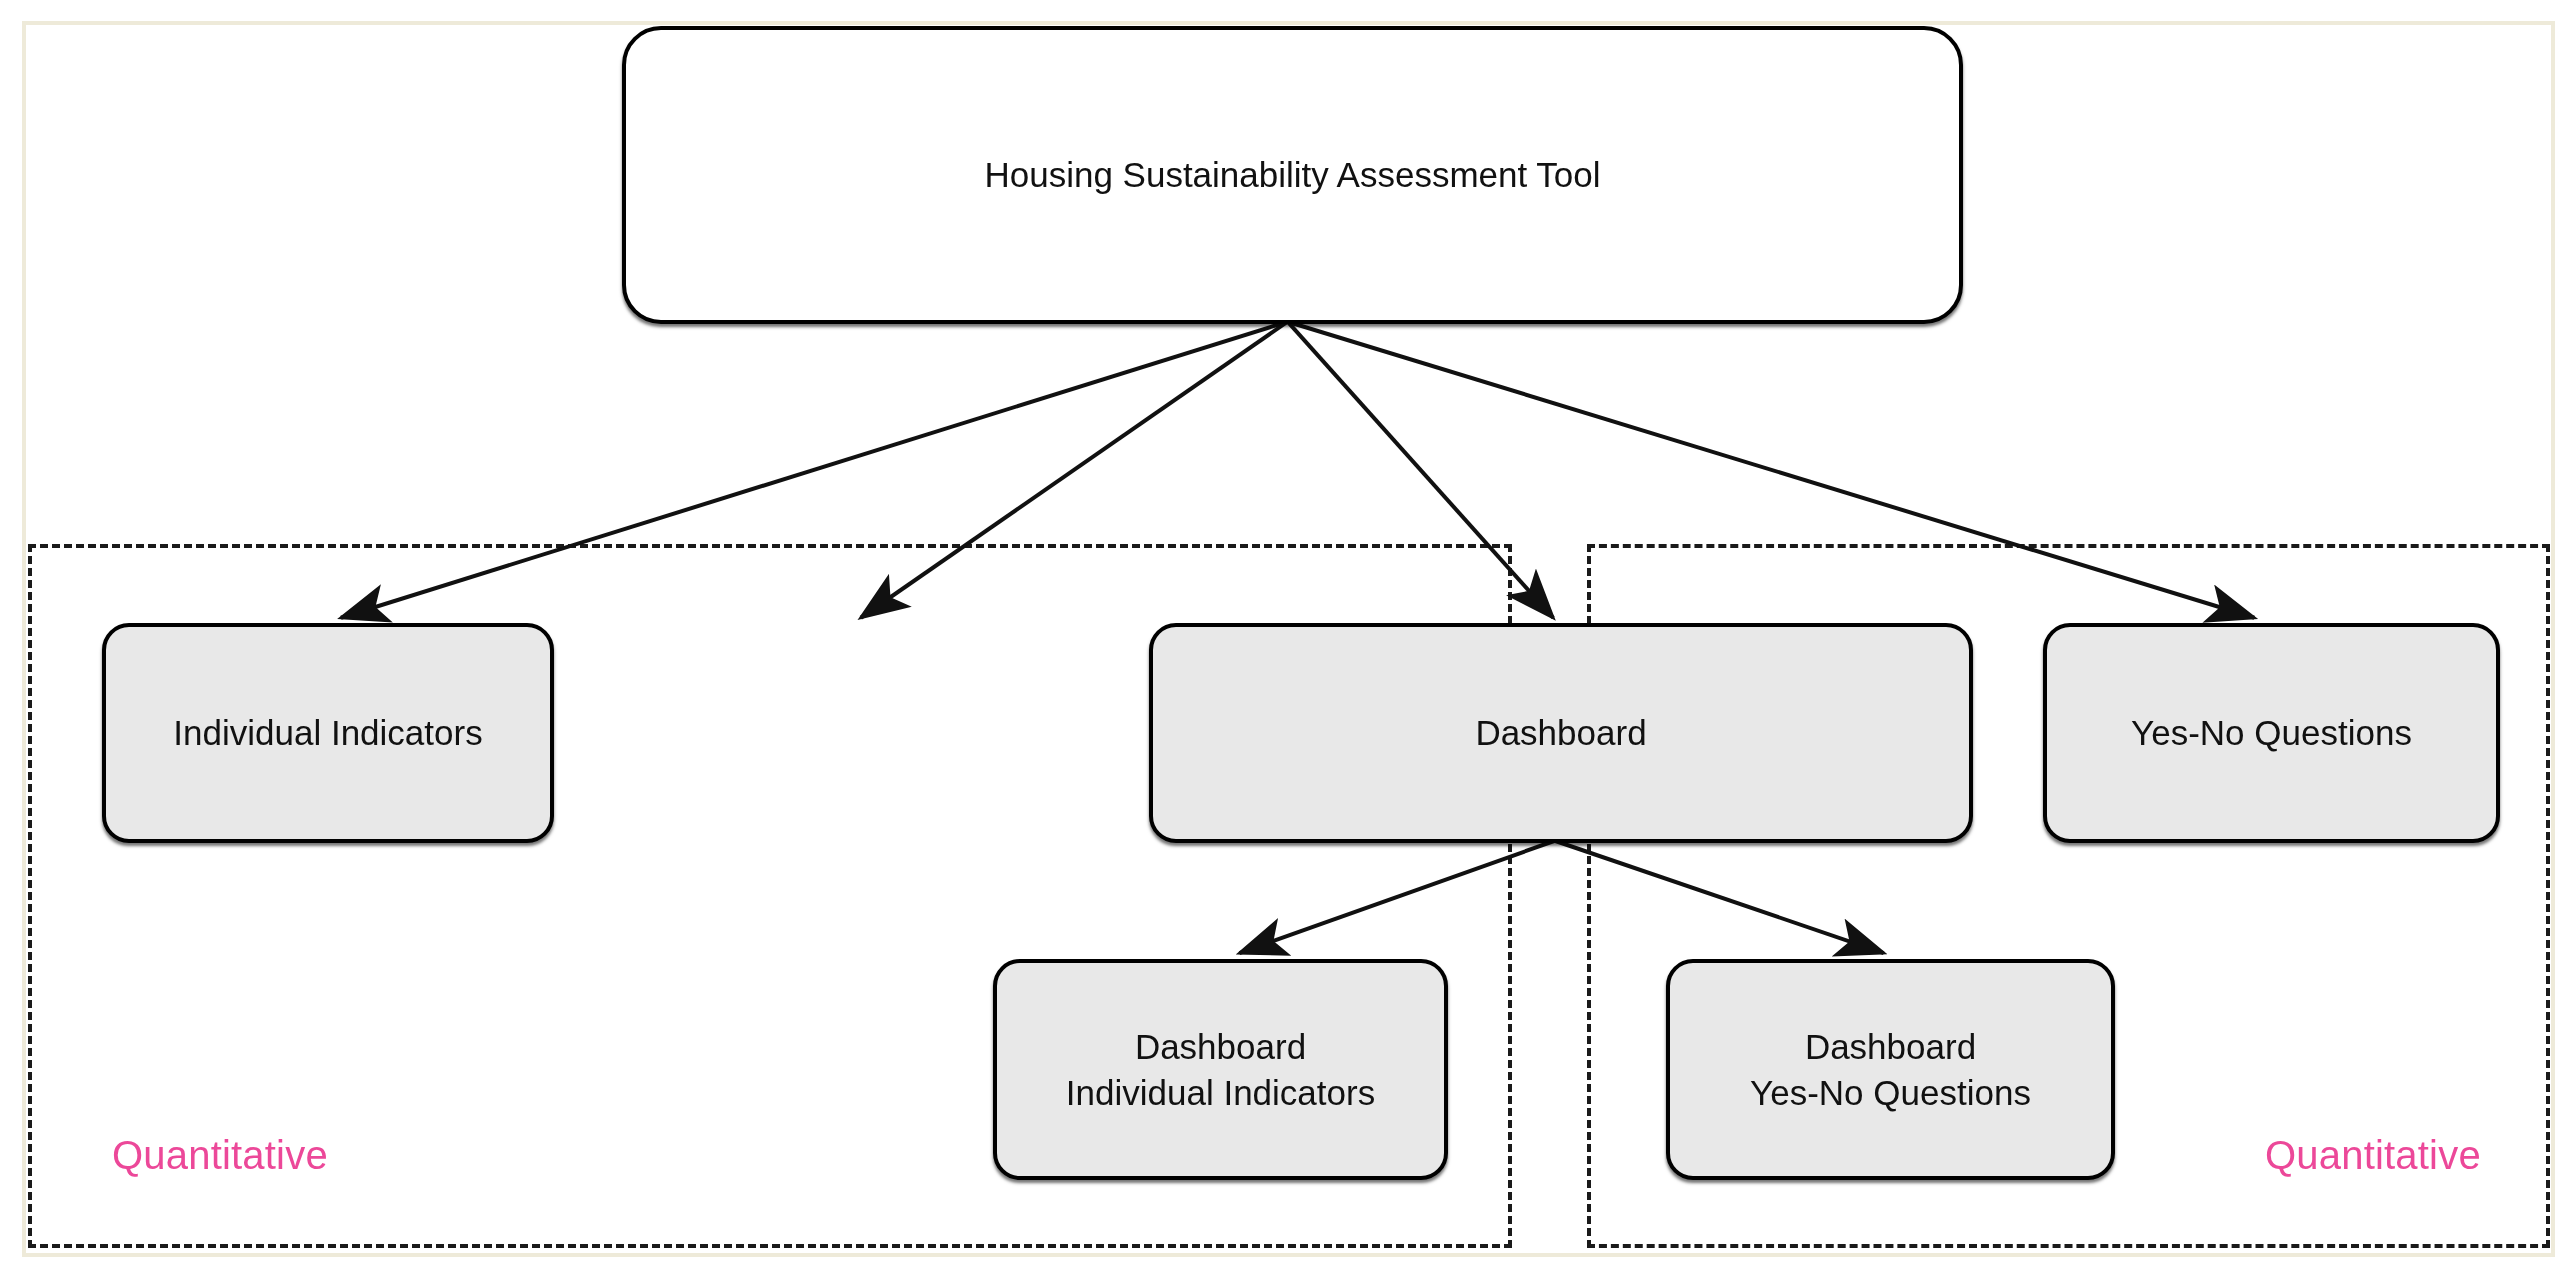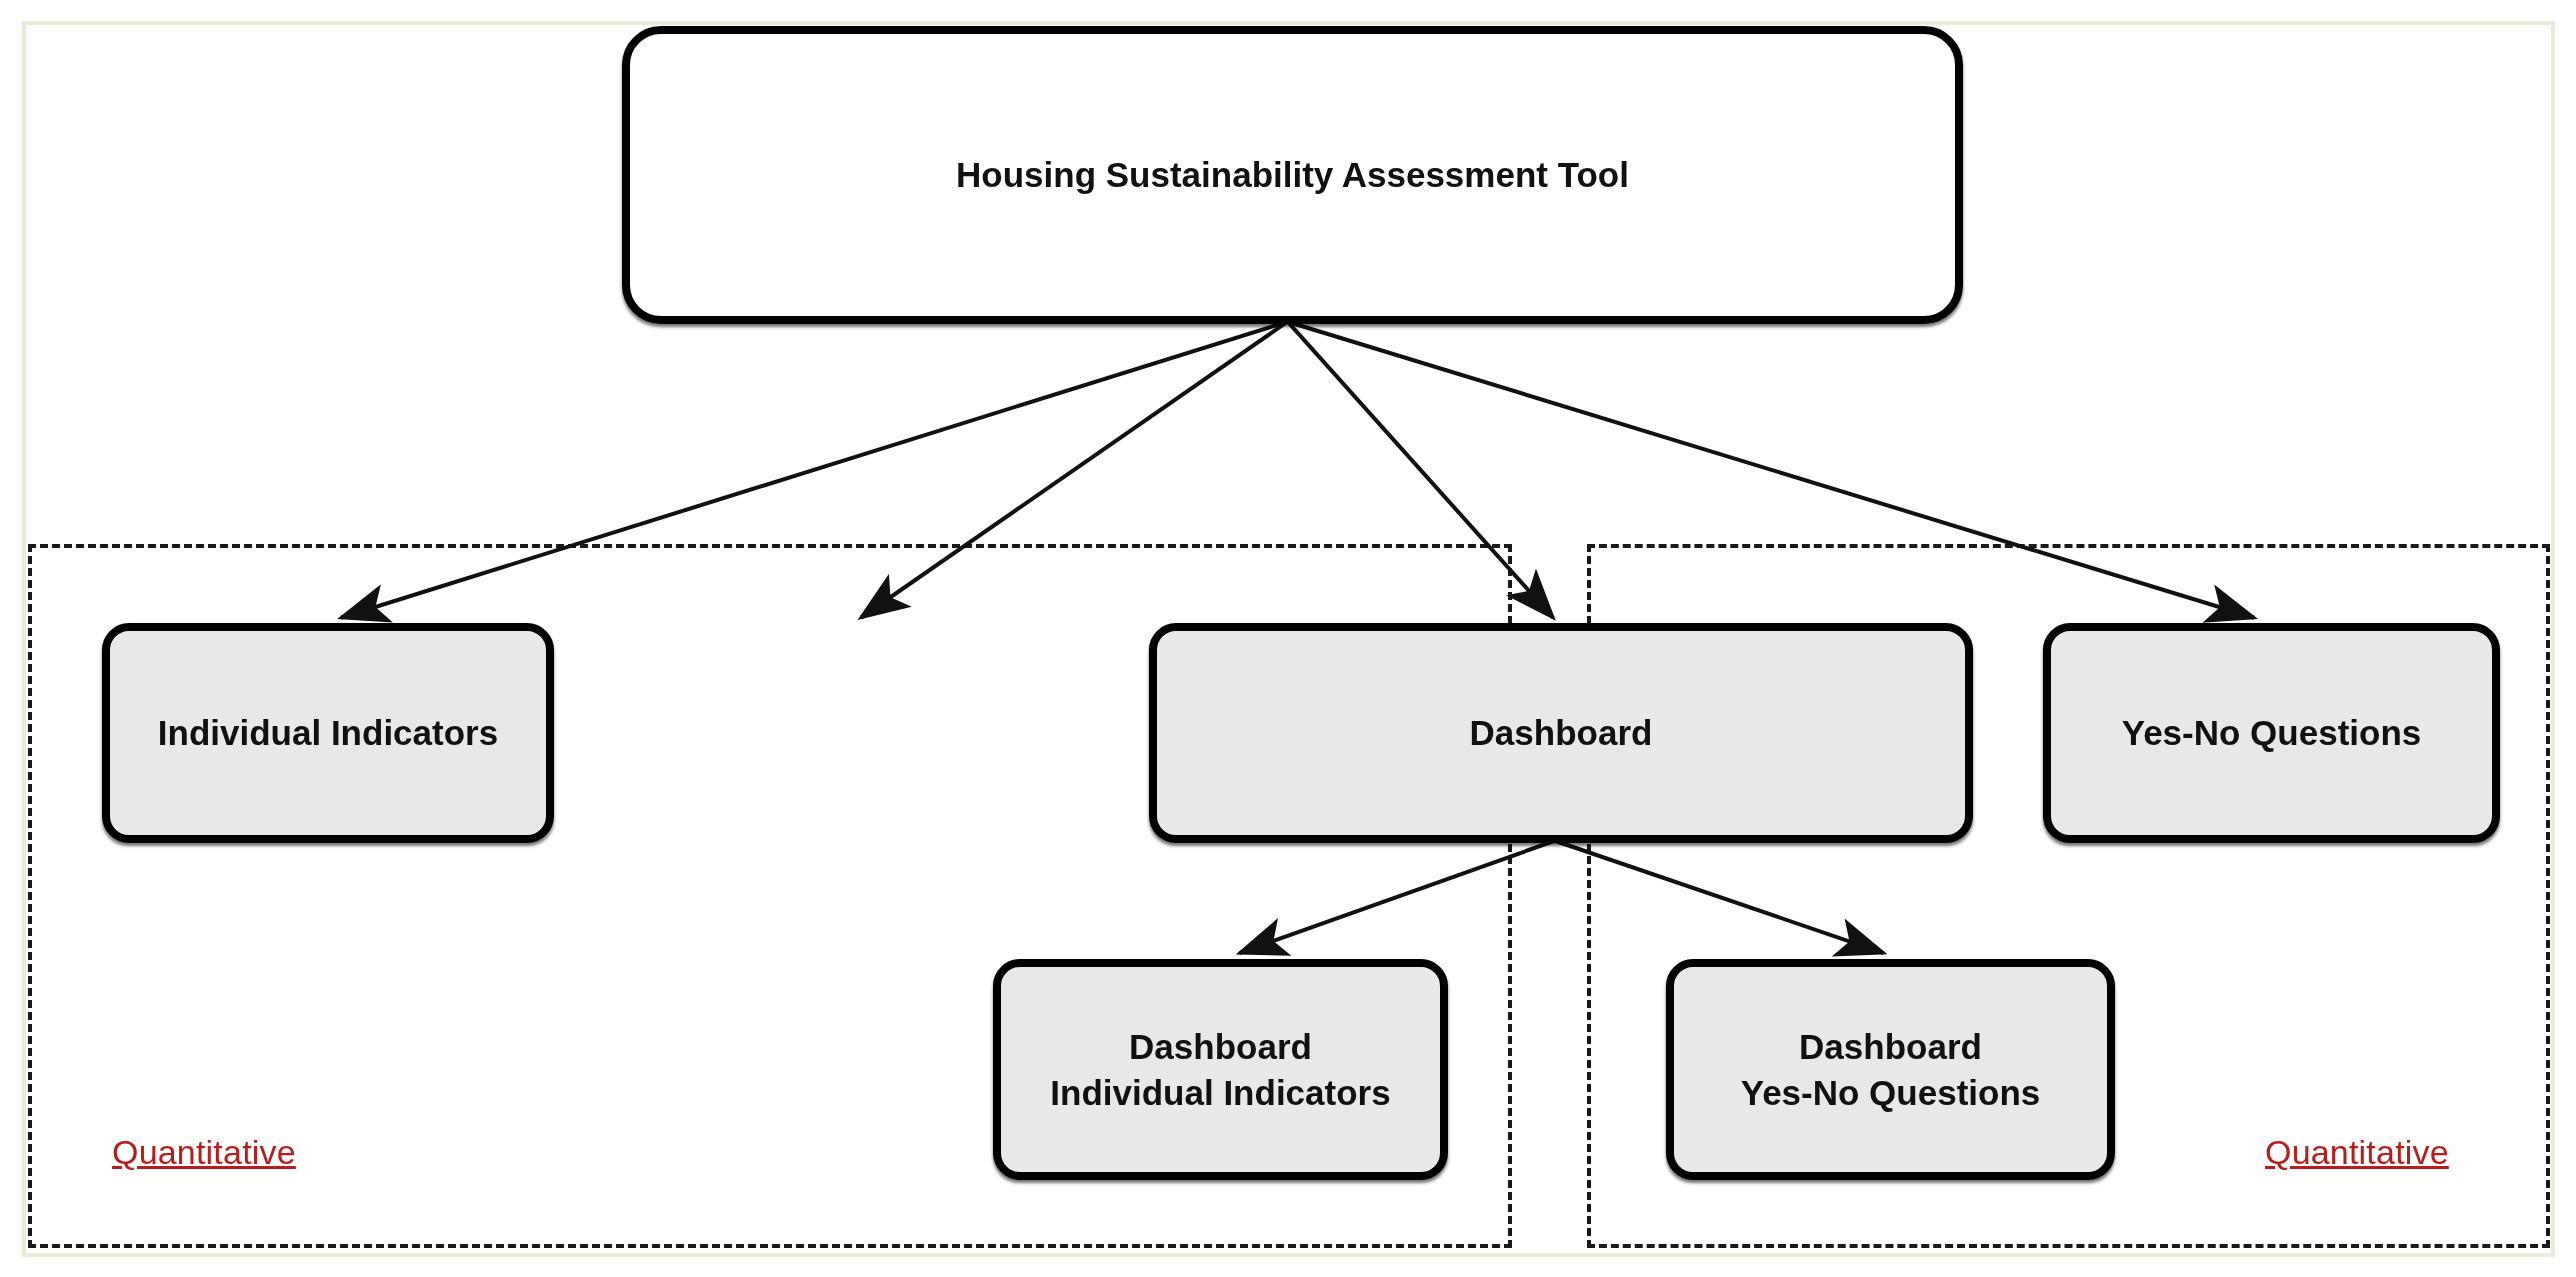--- a/index.html
+++ b/index.html
@@ -42,50 +42,48 @@
     height: 704px;
   }
   #region-qualitative {
     left: 1587px;
     top: 544px;
     width: 963px;
     height: 704px;
   }
   .region-label {
     position: absolute;
-    font-size: 34px;
-    color: #b91c1c;
+    font-size: 40px;
+    color: #ec4899;
     white-space: nowrap;
     letter-spacing: 0.2px;
-    text-decoration: underline;
   }
   #label-quantitative {
     left: 112px;
     top: 1133px;
   }
   #label-qualitative {
     left: 2265px;
     top: 1133px;
   }
   
   .node {
     position: absolute;
     box-sizing: border-box;
-    border: 8px solid #000000;
+    border: 4px solid #000000;
     border-radius: 27px;
     display: flex;
     align-items: center;
     justify-content: center;
     text-align: center;
     color: #111111;
     font-size: 35px;
     line-height: 1.30;
     background: #e8e8e8;
     box-shadow: 0 3.2px 3.2px -0.8px rgba(0,0,0,0.55);
-    font-weight: bold;
   }
   .node .line {
     display: block;
   }
   #node-root {
     left: 622px;
     top: 26px;
     width: 1341px;
     height: 298px;
     border-radius: 39px;

